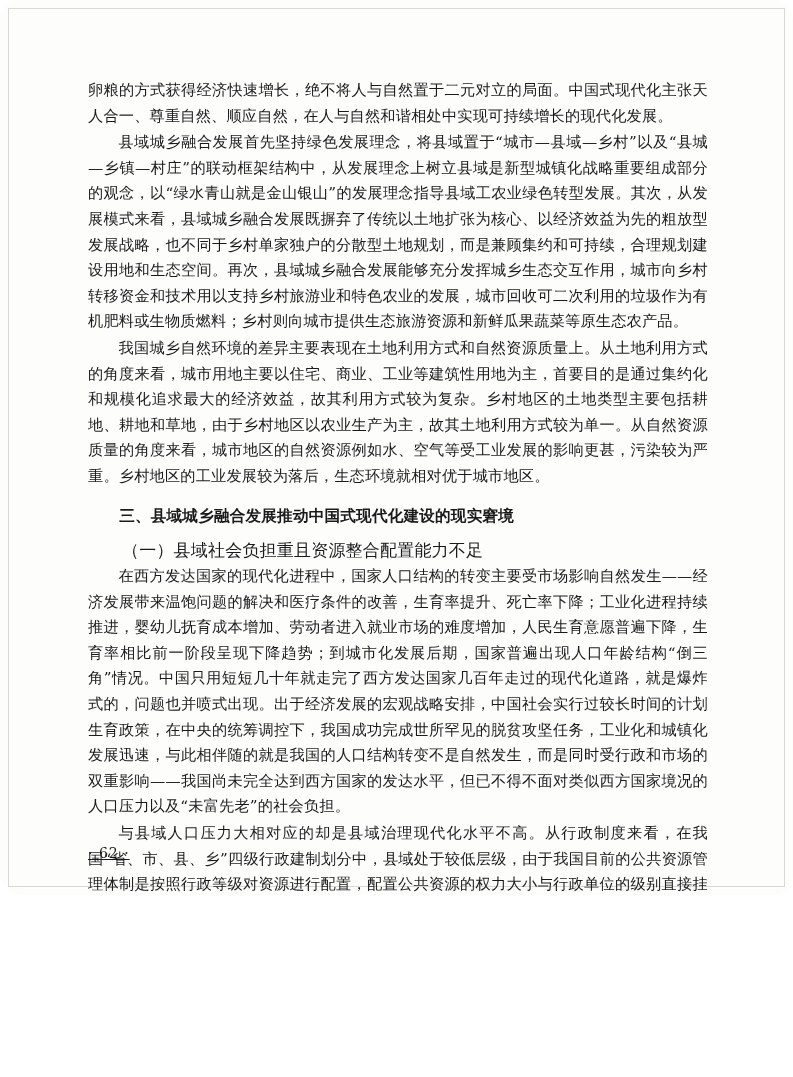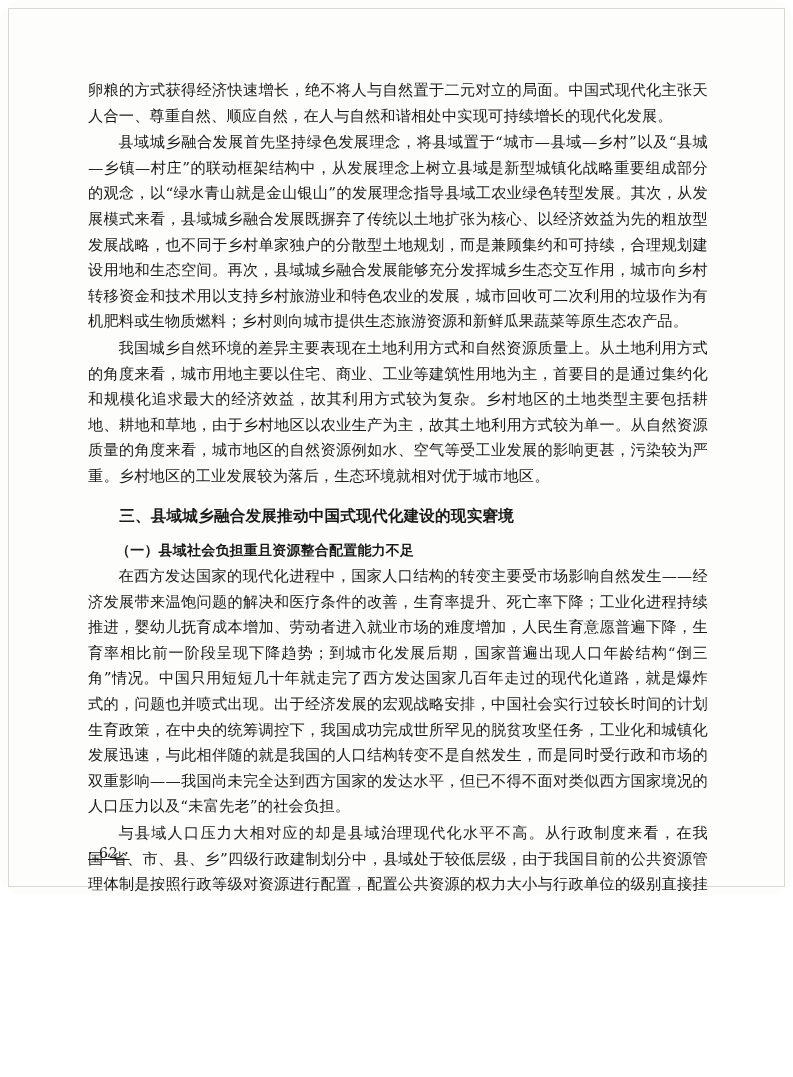--- a/index.html
+++ b/index.html
@@ -51,23 +51,23 @@
     margin: 13px 0 9px 0;
     font-size: 15.6px;
     line-height: 26px;
     font-weight: bold;
     text-indent: 2em;
     font-family: "DejaVu Sans", "Liberation Sans", sans-serif;
     letter-spacing: 0.2px;
   }
   h3.subsection {
     margin: 5px 0 1px 0;
-    font-size: 14px;
+    font-size: 17px;
     line-height: 25.6px;
-    font-weight: bold;
+    font-weight: normal;
     text-indent: 2em;
     font-family: "DejaVu Sans", "Liberation Sans", sans-serif;
     letter-spacing: 0.2px;
   }
   .footer {
     position: absolute;
     left: 88px;
     bottom: 34px;
     font-size: 14px;
     letter-spacing: 1px;

